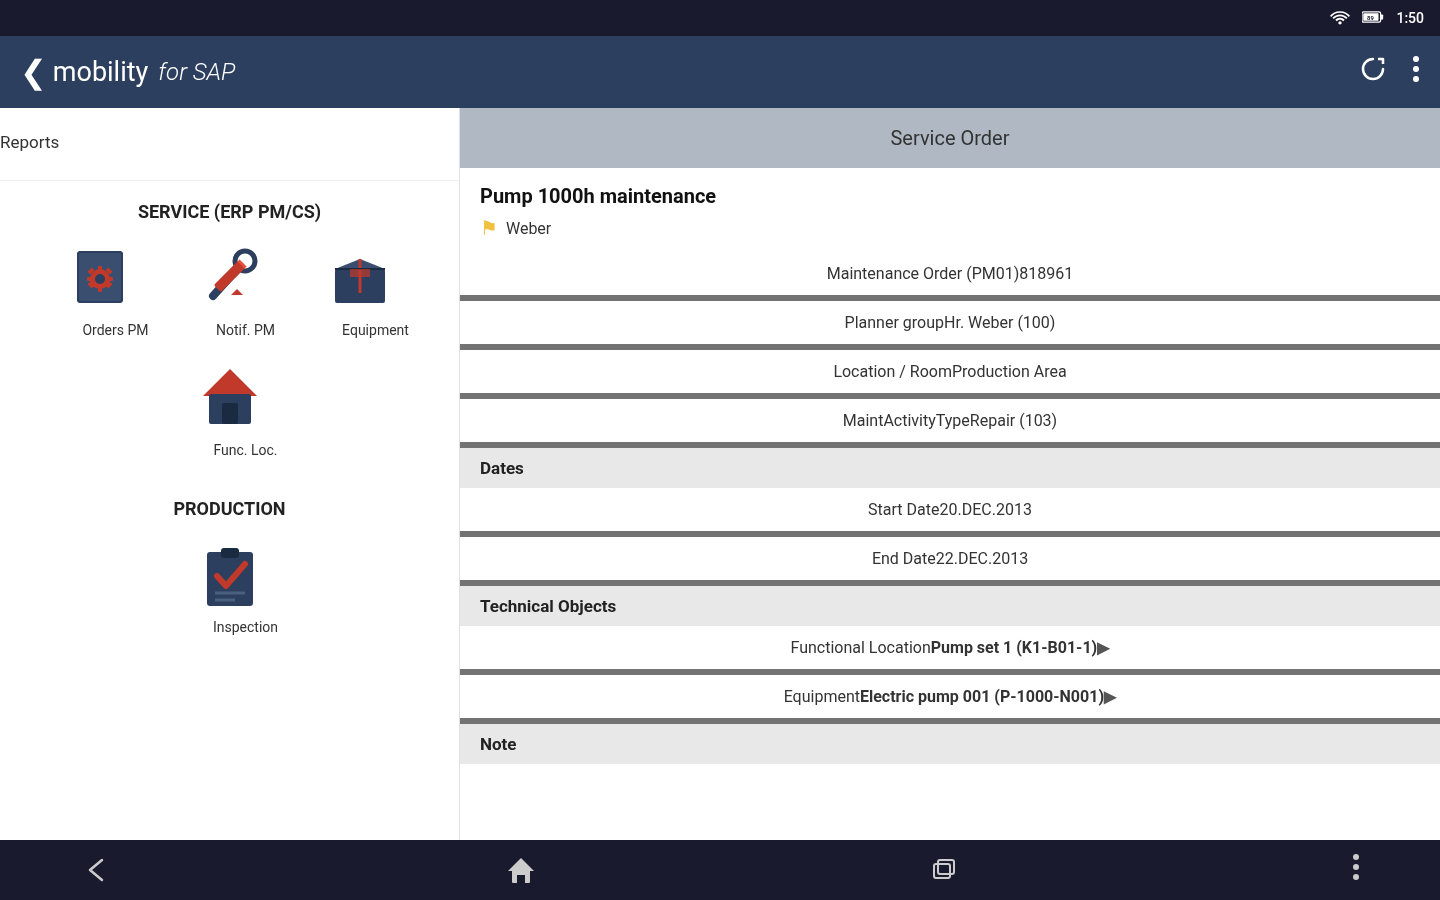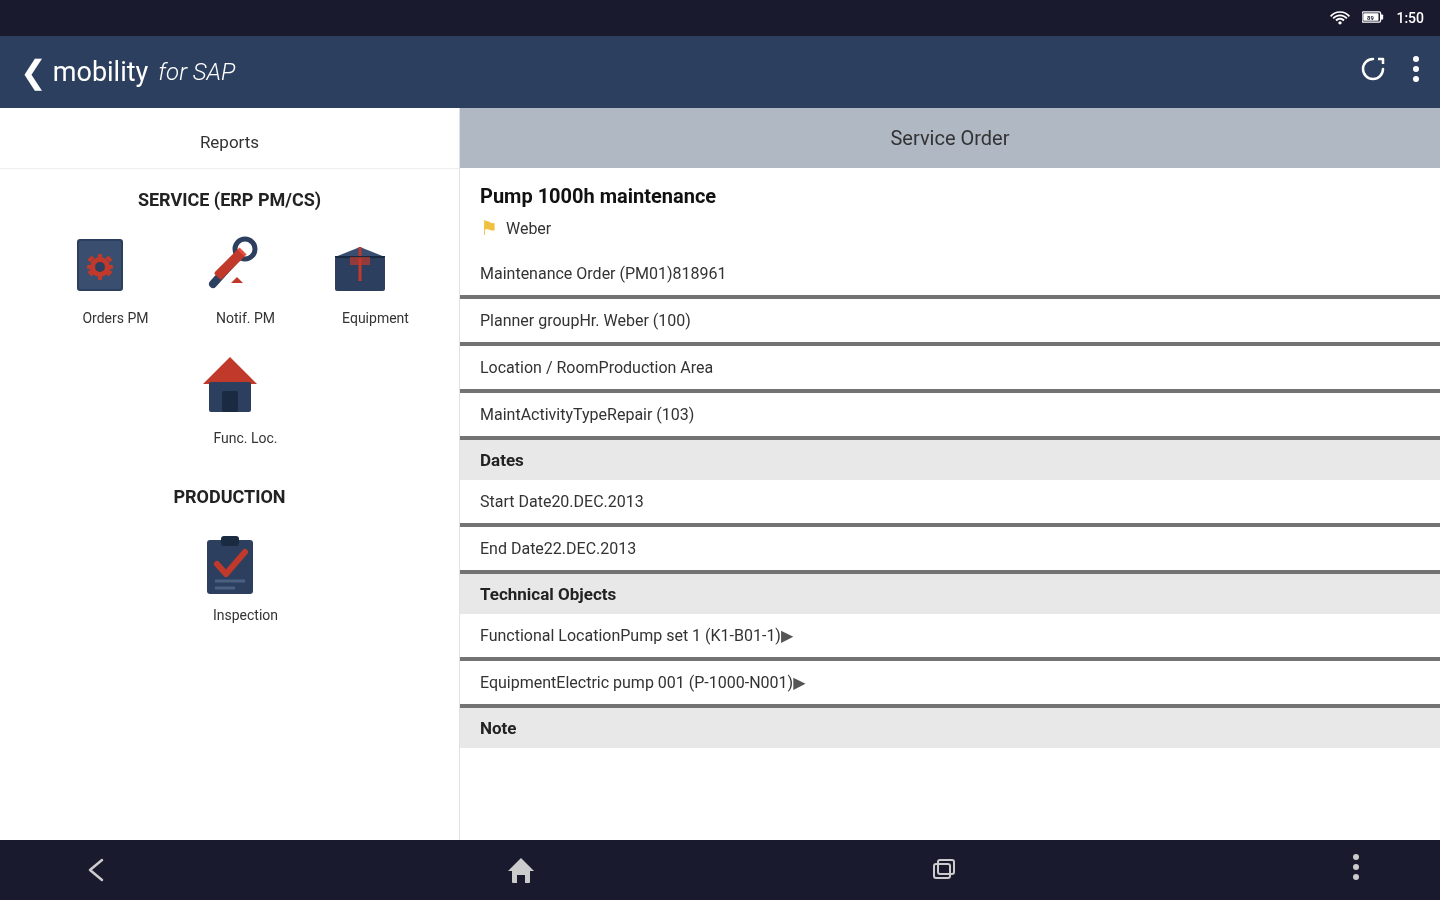--- a/index.html
+++ b/index.html
@@ -58,24 +58,24 @@
 
     
     .sidebar {
       width: 460px;
       background: #ffffff;
       border-right: 1px solid #e0e0e0;
       overflow-y: auto;
       padding: 16px 0;
     }
     .sidebar-reports {
-      text-align: center;
+      text-align: left;
       font-size: 17px;
       color: #333;
-      padding: 8px 0 16px 0;
+      padding: 8px 0 28px 0;
       border-bottom: 1px solid #eee;
     }
     .section-title {
       text-align: center;
       font-size: 18px;
       font-weight: bold;
       color: #222;
       padding: 20px 0 16px 0;
     }
     .icon-grid {
@@ -139,42 +139,43 @@
       gap: 8px;
       padding: 4px 20px 12px 20px;
     }
     .priority-text {
       font-size: 16px;
       color: #333;
     }
 
     .field-row {
       display: flex;
-      justify-content: flex-start;
+      justify-content: center;
       align-items: center;
       padding: 12px 20px;
-      border-bottom: 4px solid #737373;
+      border-bottom: 6px solid #737373;
       font-size: 16px;
     }
     .field-label { color: #333; }
     .field-value { color: #333; text-align: right; }
 
     .section-header {
       background: #e8e8e8;
       padding: 10px 20px;
       font-size: 17px;
       font-weight: bold;
       color: #222;
     }
 
     .field-row-link .field-value {
       color: #333;
       display: flex;
       align-items: center;
       gap: 0;
+      font-weight: bold;
     }
     .arrow-right {
       color: #555;
       font-size: 16px;
     }
 
     
     .bottom-nav {
       height: 60px;
       background: #1a1a2e;

